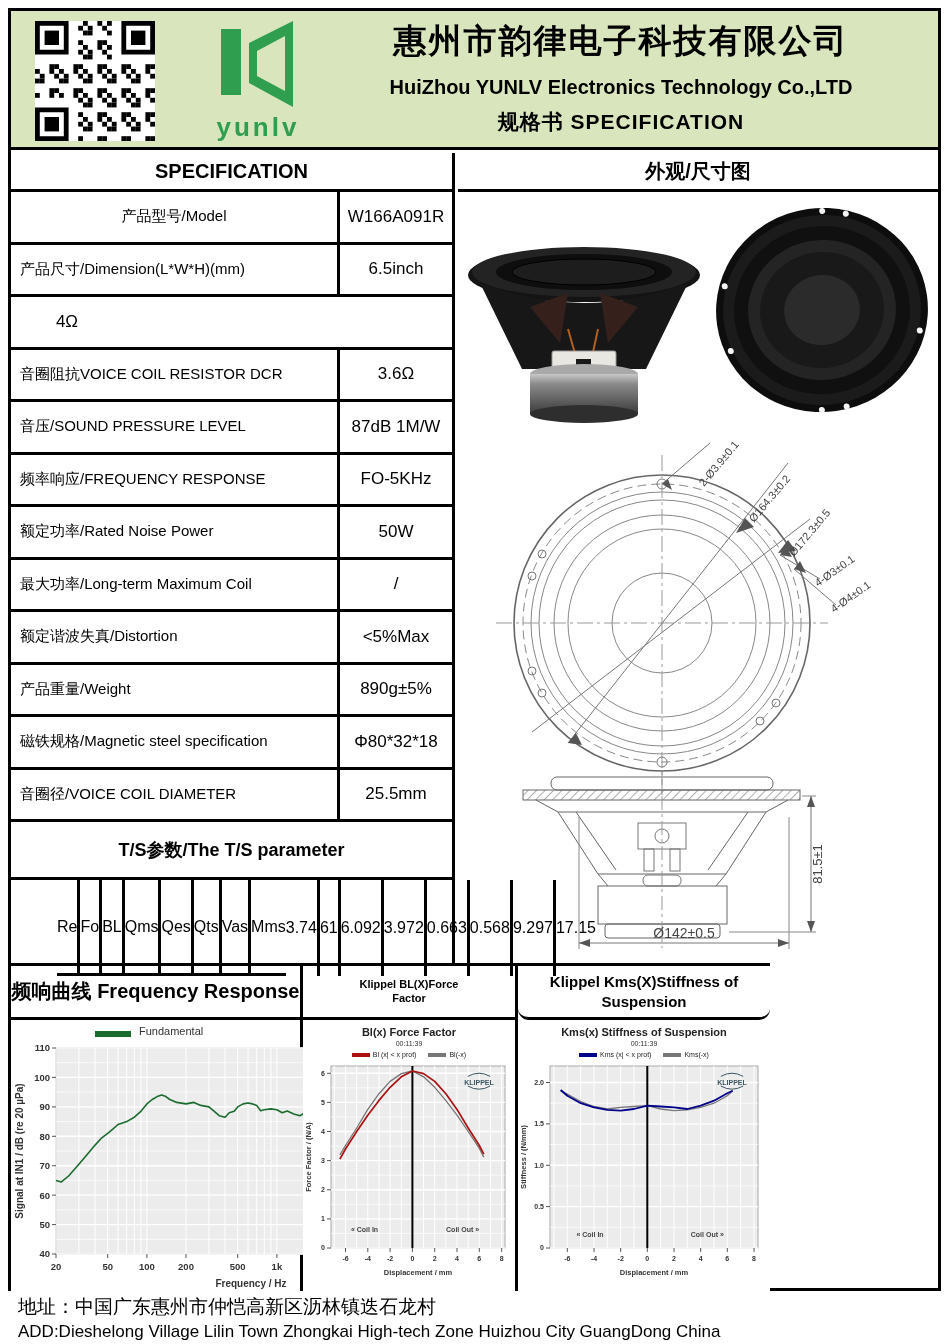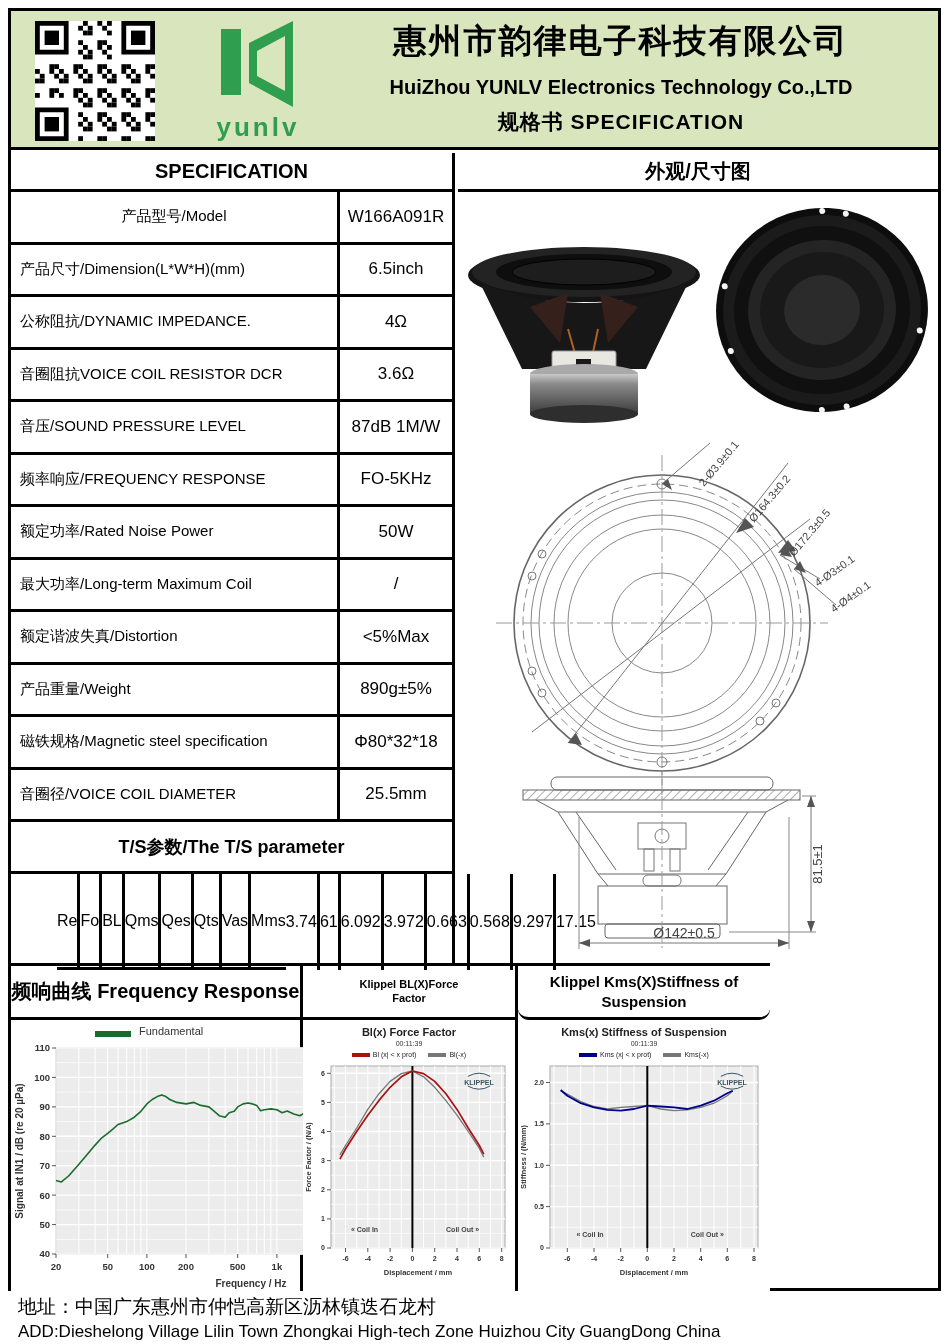--- a/index.html
+++ b/index.html
@@ -17,21 +17,21 @@
   .doc-type { margin-top:9px; font-size:21px; font-weight:600; letter-spacing:1px; }
 
   
   .left-col { position:absolute; left:0; top:142px; width:444px; height:810px; border-right:3px solid #000; }
   .sec-title { height:39px; border-bottom:3px solid #000; display:flex; align-items:center; justify-content:center; font-weight:bold; font-size:20px; }
   .spec-rows { height:630px; display:flex; flex-direction:column; }
   .spec-row { flex:1; display:flex; border-bottom:3px solid #000; }
   .spec-label { flex:1; display:flex; align-items:center; padding-left:9px; font-size:15px; border-right:3px solid #000; }
   .spec-label.center { justify-content:center; padding-left:0; }
   .spec-value { width:112px; display:flex; align-items:center; justify-content:center; font-size:17px; }
-  .ts-title { height:52px; border-bottom:3px solid #000; display:flex; align-items:center; justify-content:center; font-weight:bold; font-size:18px; }
+  .ts-title { height:58px; border-bottom:3px solid #000; display:flex; align-items:center; justify-content:center; font-weight:bold; font-size:18px; }
   .ts-grid { height:96px; display:flex; flex-direction:row;margin-left:46px; }
   .ts-row { flex:1; display:flex; }
   .ts-row.head { border-bottom:3px solid #000; font-size:17px; }
   .ts-cell { flex:1; display:flex; align-items:center; justify-content:center; border-right:3px solid #000; font-size:16px; }
   .ts-cell:last-child { border-right:none; }
 
   
   .right-col { position:absolute; left:447px; top:142px; width:480px; height:810px; }
   .right-col .sec-title { border-bottom:3px solid #000; }
   .photos { position:absolute; left:0; top:42px; width:480px; height:232px; }
@@ -228,21 +228,20 @@
       <div class="spec-rows">
           <div class="spec-row">
             <div class="spec-label center">产品型号/Model</div>
             <div class="spec-value">W166A091R</div>
           </div>
           <div class="spec-row">
             <div class="spec-label">产品尺寸/Dimension(L*W*H)(mm)</div>
             <div class="spec-value">6.5inch</div>
           </div>
           <div class="spec-row">
-            <div class="spec-label">公称阻抗/DYNAMIC IMPEDANCE.</div>
             <div class="spec-value">4Ω</div>
           </div>
           <div class="spec-row">
             <div class="spec-label">音圈阻抗VOICE COIL RESISTOR DCR</div>
             <div class="spec-value">3.6Ω</div>
           </div>
           <div class="spec-row">
             <div class="spec-label">音压/SOUND PRESSURE LEVEL</div>
             <div class="spec-value">87dB 1M/W</div>
           </div>

